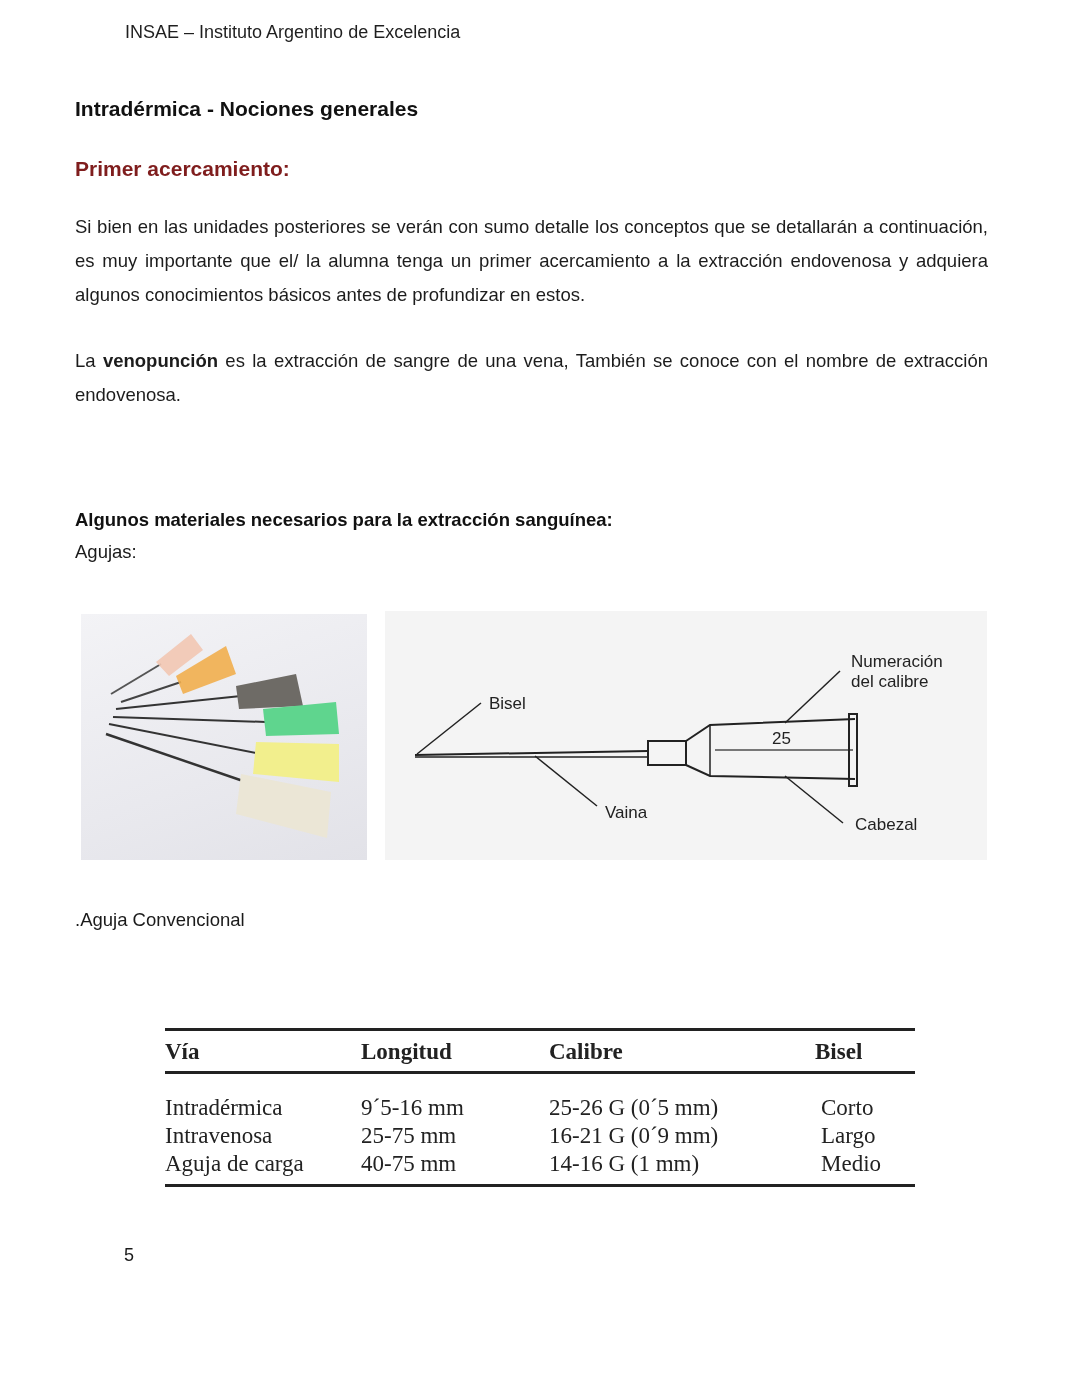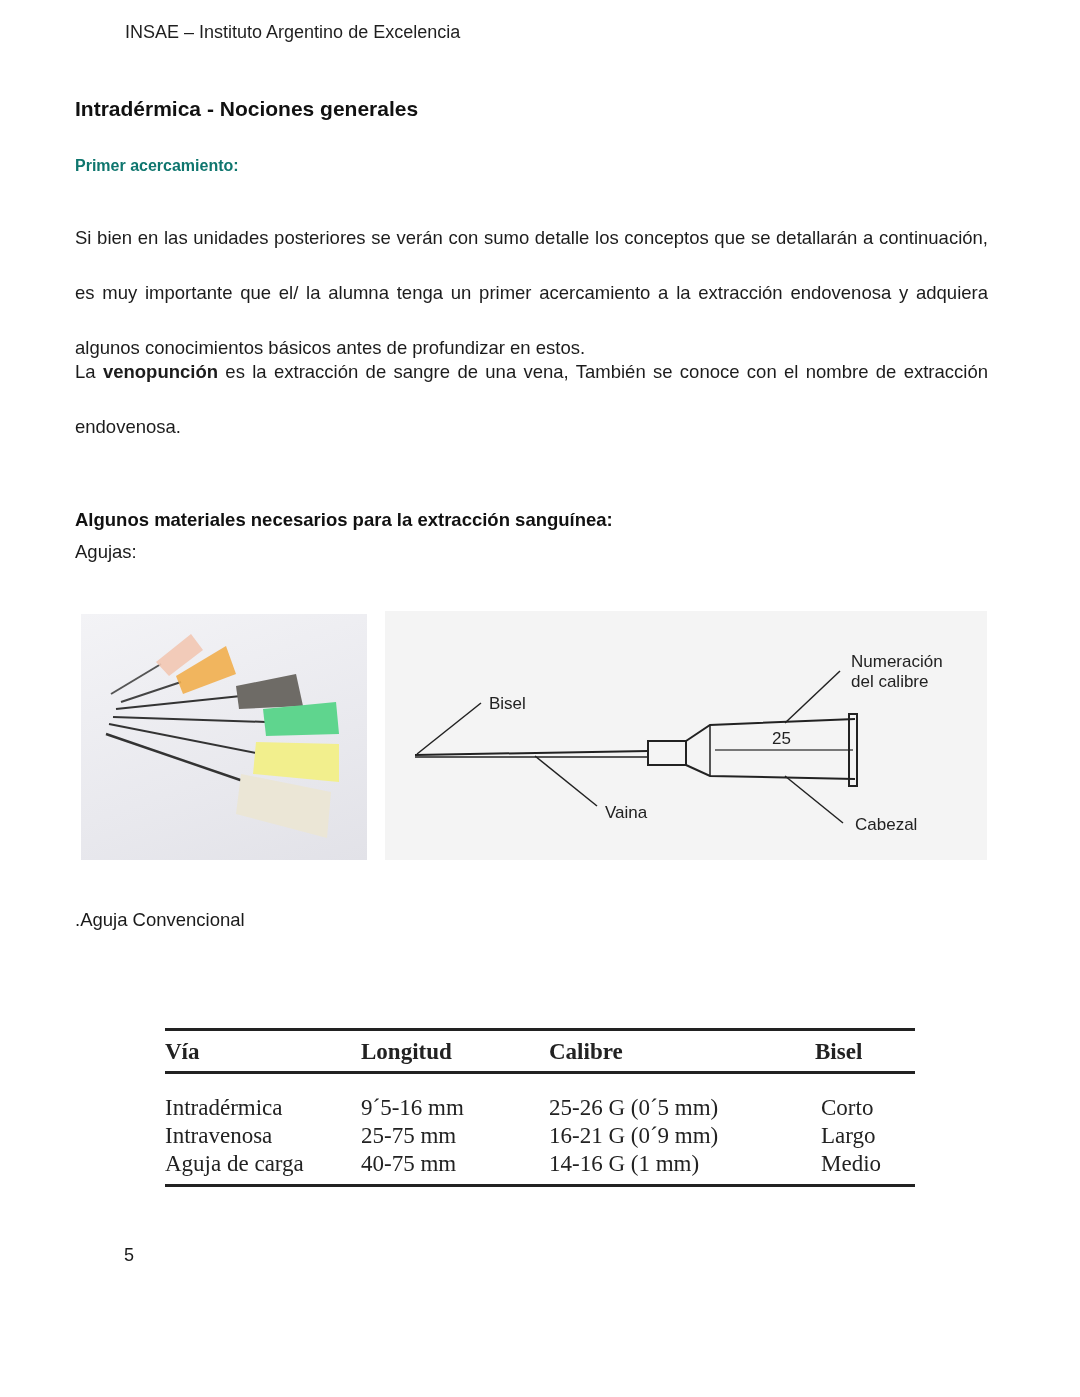--- a/index.html
+++ b/index.html
@@ -3,22 +3,22 @@
 <meta charset="utf-8">
 <style>
   html, body { margin: 0; padding: 0; background: #ffffff; }
   body {
     width: 1080px; height: 1397px; position: relative; overflow: hidden;
     font-family: "Liberation Sans", "DejaVu Sans", sans-serif; color: #1a1a1a;
   }
   .abs { position: absolute; }
   .header-text { left: 125px; top: 22px; font-size: 18px; color: #1f1f1f; }
   .h1 { left: 75px; top: 97px; font-size: 21px; font-weight: bold; color: #111; }
-  .h2 { left: 75px; top: 157px; font-size: 16px; font-weight: bold; color: #0f766e; }
-  .para { left: 75px; width: 913px; font-size: 18.5px; line-height: 55px; text-align: justify; color: #1c1c1c; }
+  .h2 { left: 75px; top: 157px; font-size: 21px; font-weight: bold; color: #7f1d1d; }
+  .para { left: 75px; width: 913px; font-size: 18.5px; line-height: 34px; text-align: justify; color: #1c1c1c; }
   .p1 { top: 210px; }
   .p2 { top: 344px; }
   .h3 { left: 75px; top: 509px; font-size: 18.5px; font-weight: bold; color: #111; }
   .label-agujas { left: 75px; top: 541px; font-size: 18.5px; }
   .photo { left: 81px; top: 614px; width: 286px; height: 246px; background: linear-gradient(160deg, #f3f3f6 0%, #e9e9ee 60%, #e2e2e8 100%); overflow: hidden; }
   .diagram { left: 385px; top: 611px; width: 602px; height: 249px; background: #f4f4f4; }
   .diagram svg text { font-family: "Liberation Sans", sans-serif; font-size: 17px; fill: #222; }
   .caption { left: 75px; top: 909px; font-size: 18.5px; }
   .needle-table { left: 165px; top: 1028px; width: 750px; border-collapse: collapse; font-family: "Liberation Serif", "DejaVu Serif", serif; font-size: 23px; color: #222; }
   .needle-table { border-top: 3px solid #222; border-bottom: 3px solid #222; }

